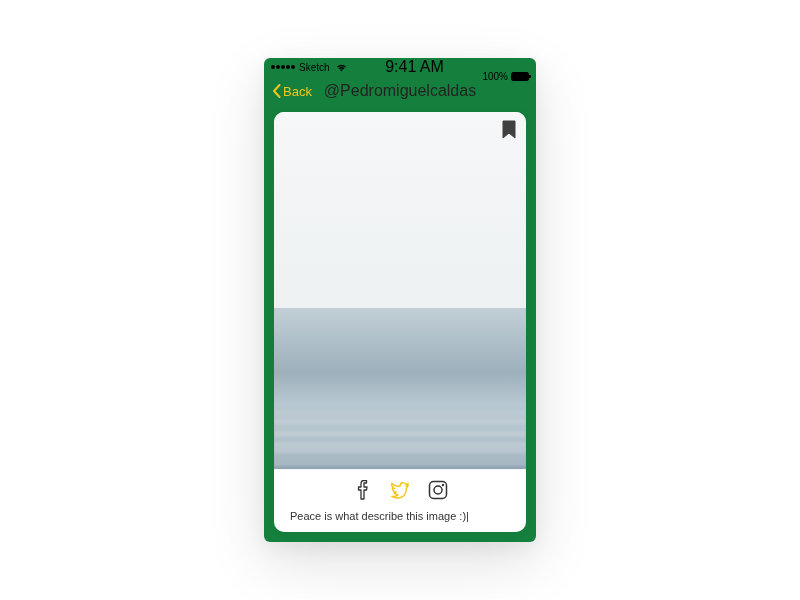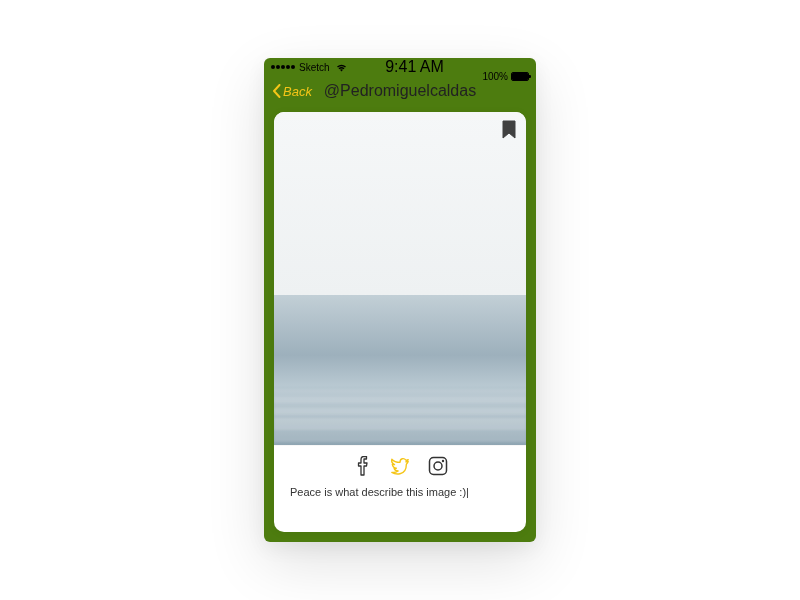--- a/index.html
+++ b/index.html
@@ -8,21 +8,21 @@
       height: 600px;
       background: #ffffff;
       font-family: -apple-system, BlinkMacSystemFont, "Helvetica Neue", sans-serif;
       display: flex;
       justify-content: center;
       align-items: center;
     }
     .phone {
       width: 272px;
       height: 484px;
-      background: #4d7c0f;
+      background: #15803d;
       border-radius: 6px;
       box-shadow: 0 20px 60px rgba(0,0,0,0.12), 0 6px 20px rgba(0,0,0,0.06);
       display: flex;
       flex-direction: column;
       overflow: hidden;
       position: relative;
     }
 
     
     .status-bar {
@@ -53,21 +53,20 @@
       padding: 0 8px;
       position: relative;
     }
     .back-btn {
       display: flex;
       align-items: center;
       gap: 2px;
       color: #F5C518;
       font-size: 13px;
       font-weight: 500;
-      font-style: italic;
     }
     .chevron-left { width: 9px; height: 14px; }
     .nav-title {
       position: absolute;
       left: 50%;
       transform: translateX(-50%);
       font-size: 16px;
       font-weight: 500;
       color: #222;
     }
@@ -121,21 +120,21 @@
       gap: 18px;
       margin-bottom: 10px;
     }
     .social-icon { width: 20px; height: 20px; display:flex; align-items:center; justify-content:center; }
     .social-icon.active svg path, .social-icon.active svg { stroke: #F5C518; }
 
     .caption {
       font-size: 11px;
       color: #333;
       text-align: left;
-      margin-bottom: 24px;
+      margin-bottom: 0;
       padding: 0 2px;
     }
     .caption::after { content: '|'; color: #333; margin-left: 0px; }
 
     .share-btn {
       text-align: center;
       color: #F5C518;
       font-size: 12px;
       font-weight: 500;
       padding: 4px 0;

